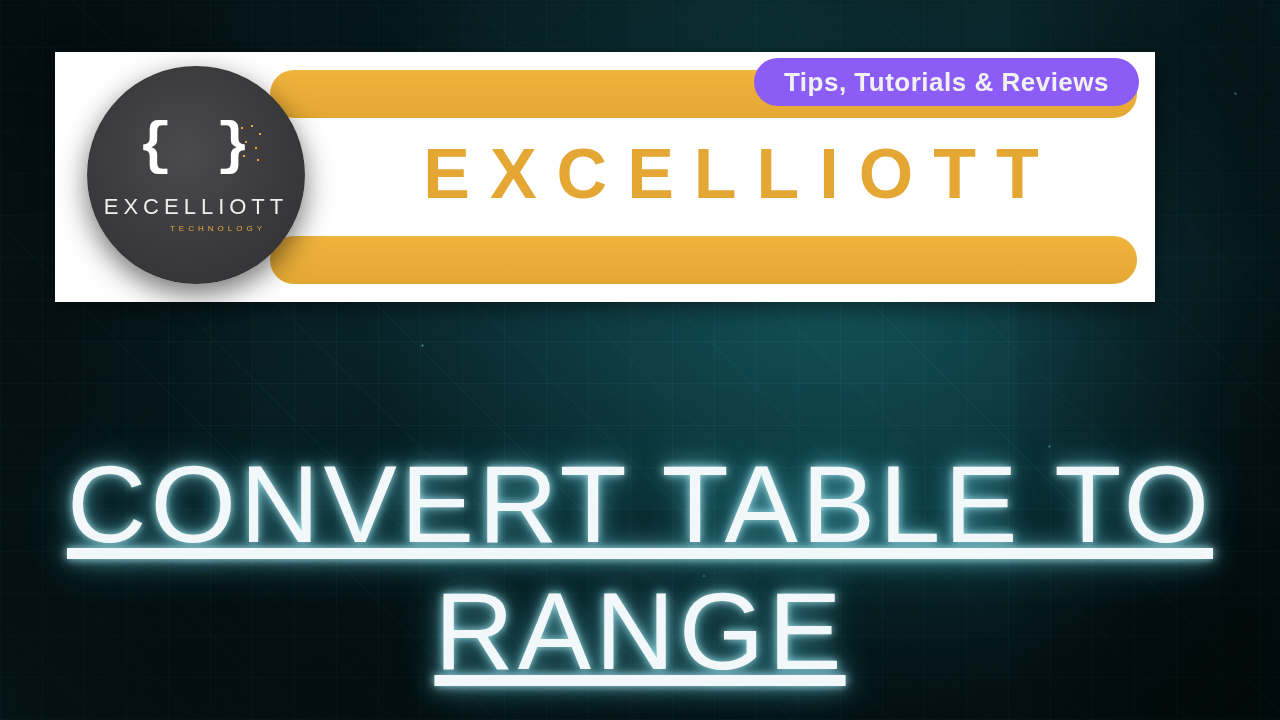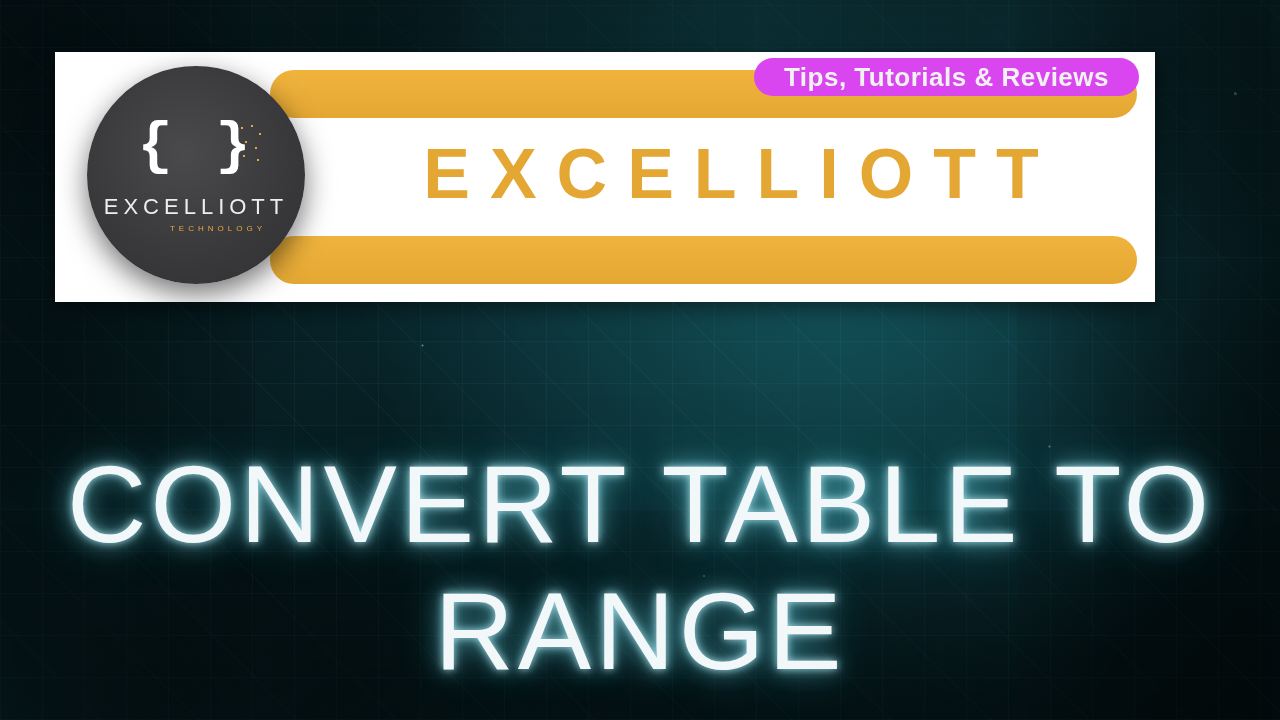--- a/index.html
+++ b/index.html
@@ -90,24 +90,24 @@
     font-size: 22px;
     color: #2e4b54;
     text-align: center;
     white-space: nowrap;
   }
 
   
   .pill {
     position: absolute;
     top: 6px; right: 16px;
-    height: 38px;
+    height: 48px;
     padding: 0 30px;
     border-radius: 100px;
-    background: #d946ef;
+    background: #8b5cf6;
     color: #f1f1f1;
     font-family: "Arial", sans-serif;
     font-weight: 800;
     font-size: 26px;
     display: flex; align-items: center;
     letter-spacing: 0.5px;
   }
 
   
   .badge {
@@ -172,20 +172,21 @@
     font-stretch: condensed;
     font-weight: 400;
     font-size: 110px;
     letter-spacing: 4px;
     color: #f2f8f9;
     text-shadow:
       0 0 8px  rgba(180,240,250,0.9),
       0 0 22px rgba(120,220,235,0.7),
       0 0 48px rgba(60,200,220,0.45);
     text-transform: uppercase;
+    text-decoration: underline;
   }
 </style>
 </head>
 <body>
 
 <div class="bg"></div>
 <div class="vignette"></div>
 
 <div class="banner">
 

